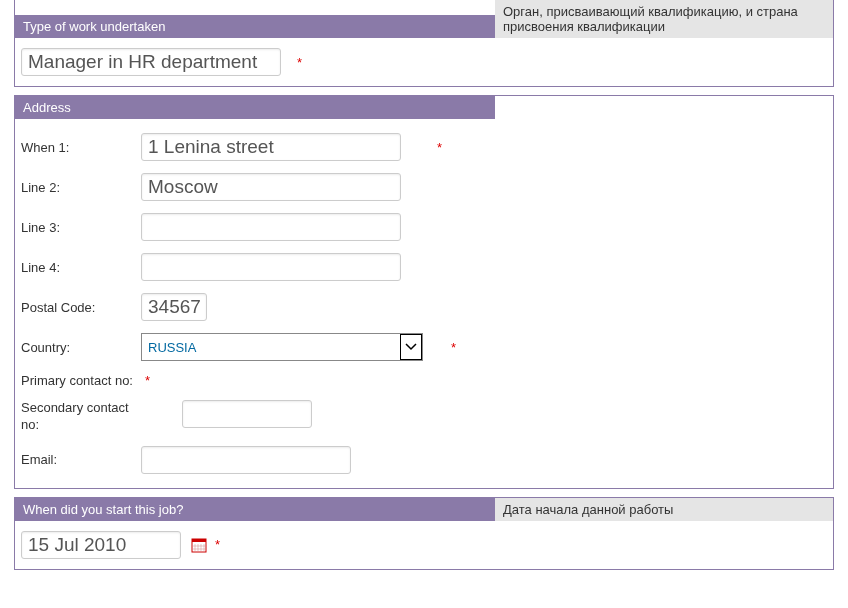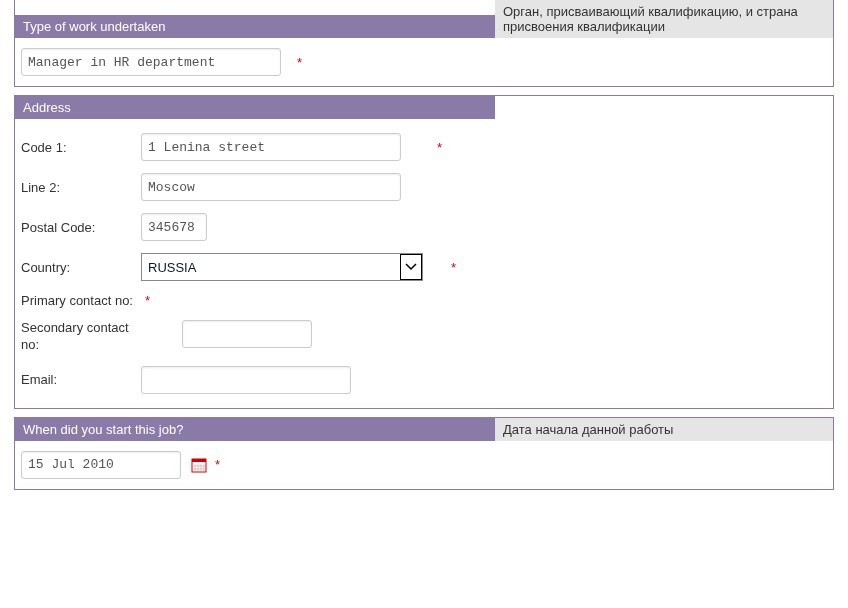--- a/index.html
+++ b/index.html
@@ -39,23 +39,23 @@
     flex: 0 0 280px;
     display: flex;
     align-items: center;
   }
   .text-input {
     height: 28px;
     padding: 2px 6px;
     border: 1px solid #ccc;
     border-radius: 3px;
     box-shadow: inset 0 1px 2px rgba(0,0,0,0.08);
-    font-size: 13px;
+    font-size: 19px;
     color: #555;
-    font-family: Liberation Mono, monospace;
+    font-family: Liberation Sans, sans-serif;
     background: #fff;
   }
   .w-260 { width: 260px; }
   .w-210 { width: 210px; }
   .w-130 { width: 130px; }
   .w-90 { width: 66px; }
   .w-160 { width: 160px; }
   .req {
     color: #d00;
     margin-left: 16px;
@@ -66,21 +66,21 @@
     display: inline-block;
     width: 282px;
   }
   .select-input {
     width: 100%;
     height: 28px;
     padding: 2px 26px 2px 6px;
     border: 1px solid #888;
     font-size: 13px;
     background: #fff;
-    color: #0f172a;
+    color: #0369a1;
     font-family: inherit;
     appearance: none;
     -webkit-appearance: none;
     -moz-appearance: none;
   }
   .select-arrow {
     position: absolute;
     right: 1px;
     top: 1px;
     bottom: 1px;
@@ -140,30 +140,42 @@
   </div>
 </div>
 
 <div class="section-outer">
   <div class="section-header-row">
     <div class="section-header-left">Address</div>
   </div>
   <div class="section-body">
     <div class="left-col">
       <div class="field-row">
-        <div class="field-label">Code 1:</div>
+        <div class="field-label">When 1:</div>
         <div class="field-input-wrap">
           <input type="text" class="text-input w-260" value="1 Lenina street" style="">
         </div>
         <span class="req">*</span>
       </div>
       <div class="field-row">
         <div class="field-label">Line 2:</div>
         <div class="field-input-wrap">
           <input type="text" class="text-input w-260" value="Moscow" style="">
+        </div>
+      </div>
+      <div class="field-row">
+        <div class="field-label">Line 3:</div>
+        <div class="field-input-wrap">
+          <input type="text" class="text-input w-260" value="" style="">
+        </div>
+      </div>
+      <div class="field-row">
+        <div class="field-label">Line 4:</div>
+        <div class="field-input-wrap">
+          <input type="text" class="text-input w-260" value="" style="">
         </div>
       </div>
       <div class="field-row">
         <div class="field-label">Postal Code:</div>
         <div class="field-input-wrap">
           <input type="text" class="text-input w-90" value="345678" style="">
         </div>
       </div>
       <div class="field-row">
         <div class="field-label">Country:</div>

